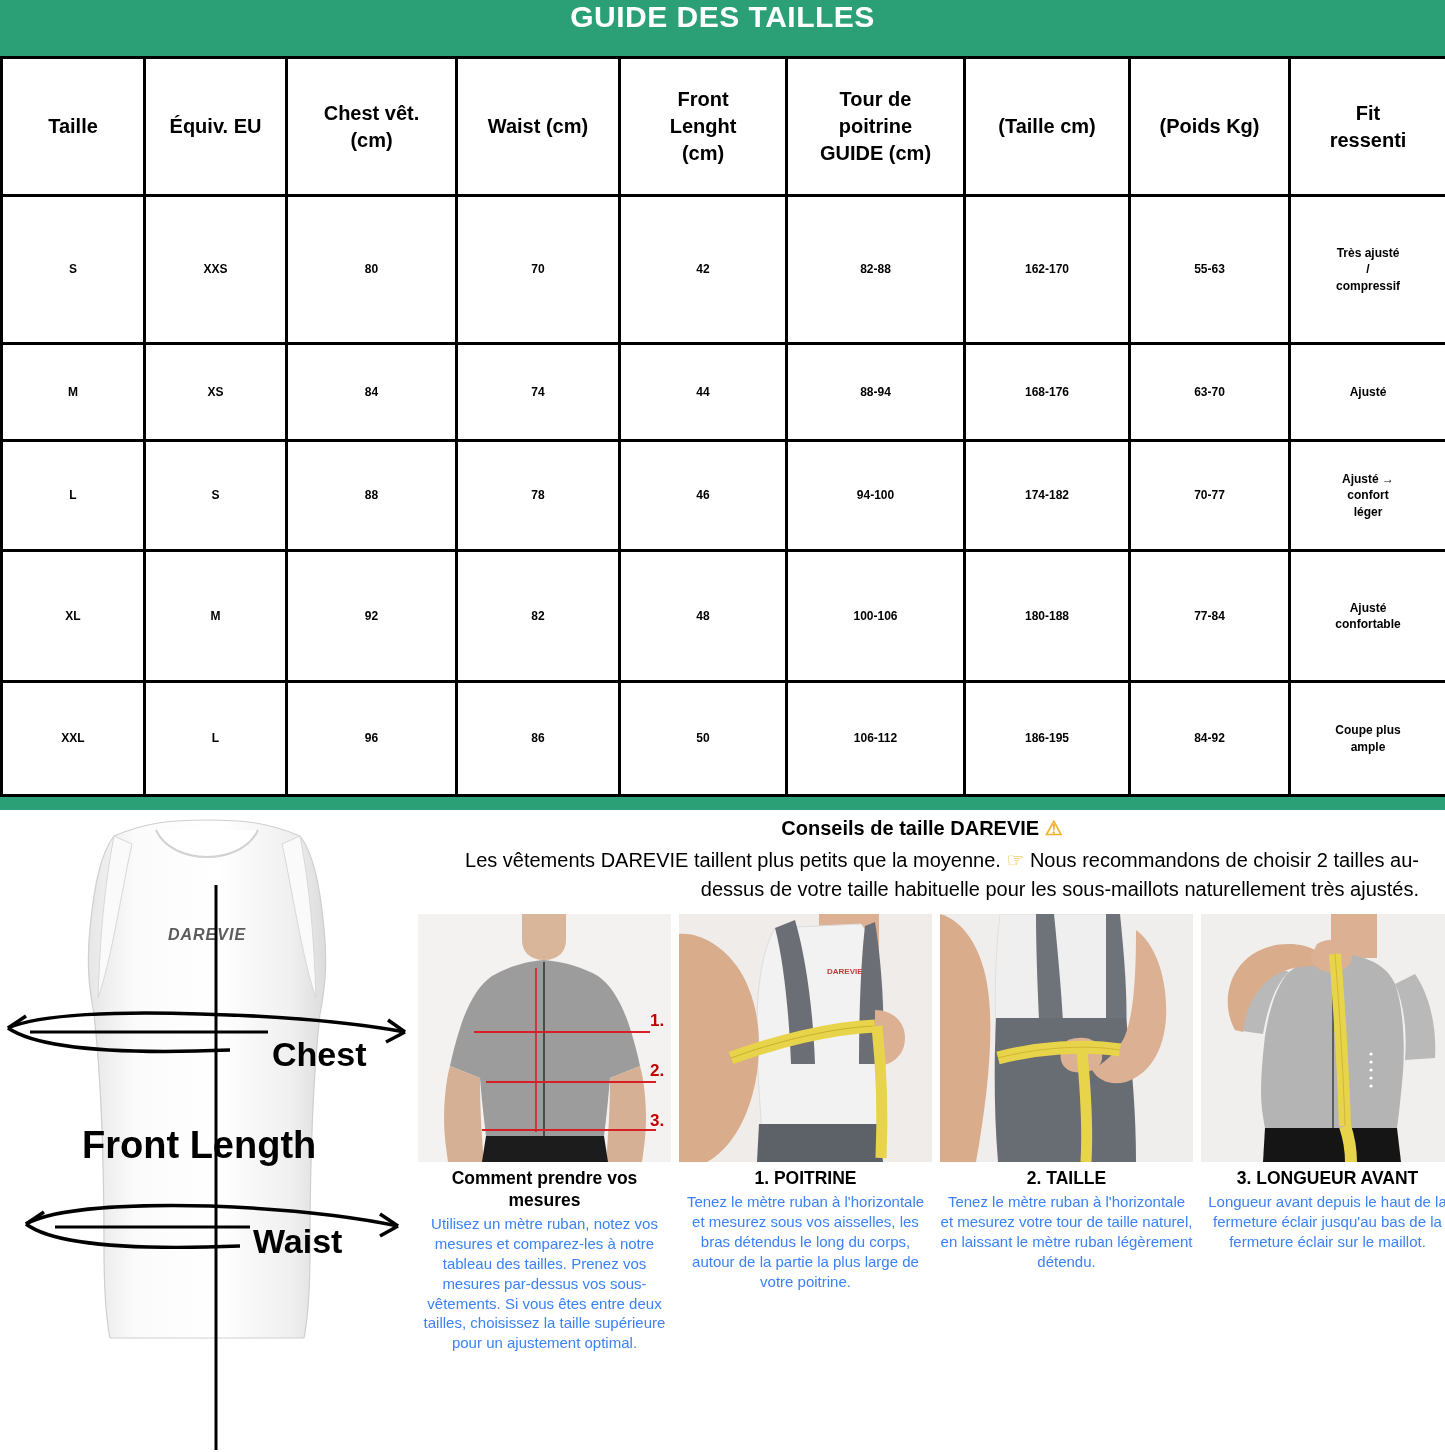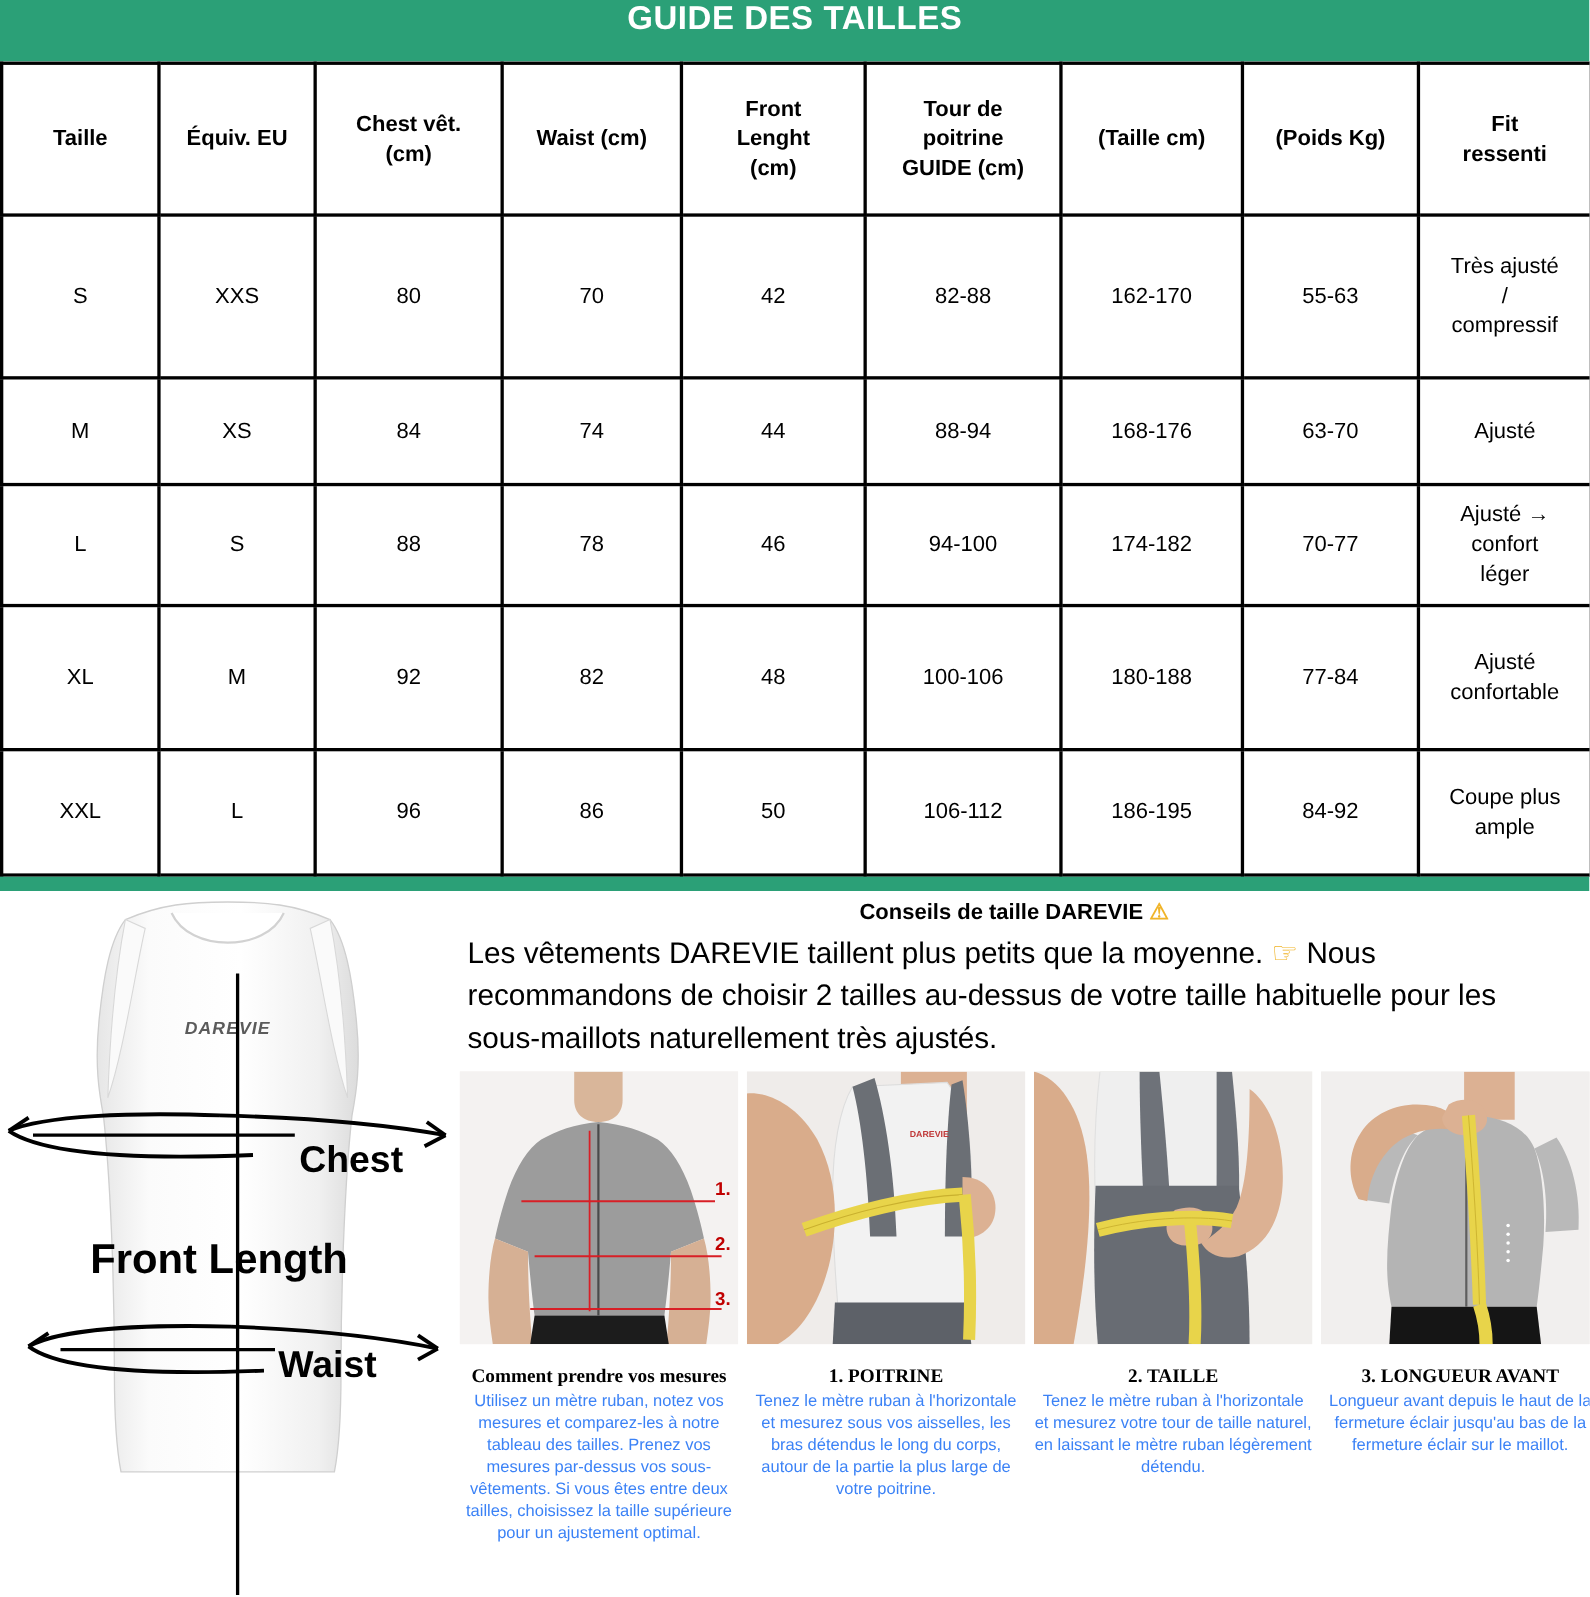--- a/index.html
+++ b/index.html
@@ -43,22 +43,22 @@
     color: #000;
     line-height: 1.35;
     padding: 4px 3px;
   }
   table.size-table th {
     height: 138px;
     font-size: 20px;
     font-weight: bold;
   }
   table.size-table td {
-    font-size: 20px;
-    font-weight: normal;
+    font-size: 12px;
+    font-weight: bold;
   }
   tr.r-tall td { height: 148px; }
   tr.r-short td { height: 97px; }
   tr.r-mid td { height: 110px; }
   tr.r-tall2 td { height: 131px; }
   tr.r-last td { height: 114px; }
 
   
   col.c0 { width: 143px; }
   col.c1 { width: 142px; }
@@ -117,22 +117,22 @@
   }
   .tips-title {
     text-align: center;
     font-size: 20px;
     font-weight: bold;
     color: #000;
     margin-bottom: 6px;
     font-family: "Liberation Sans", sans-serif;
   }
   .tips-body {
-    text-align: left;
-    font-size: 27px;
+    text-align: right;
+    font-size: 20px;
     color: #000;
     line-height: 1.45;
     font-family: "Liberation Sans", sans-serif;
     padding: 0 6px;
   }
   .emoji-warn { color: #f0b429; }
   .emoji-point { color: #f0b429; }
 
   .photo-row {
     display: flex;
@@ -146,23 +146,23 @@
     width: 253px;
     height: 248px;
     background: #f2f0ef;
     overflow: hidden;
   }
   .cap-title {
     text-align: center;
     font-weight: bold;
     font-size: 17.5px;
     color: #000;
-    margin-top: 18px;
+    margin-top: 6px;
     line-height: 1.25;
-    font-family: Liberation Serif, serif;
+    font-family: Liberation Sans, sans-serif;
   }
   .cap-body {
     text-align: center;
     font-size: 15px;
     color: #3b82f6;
     line-height: 1.33;
     margin-top: 2px;
     font-family: "Liberation Sans", sans-serif;
   }
 </style>

